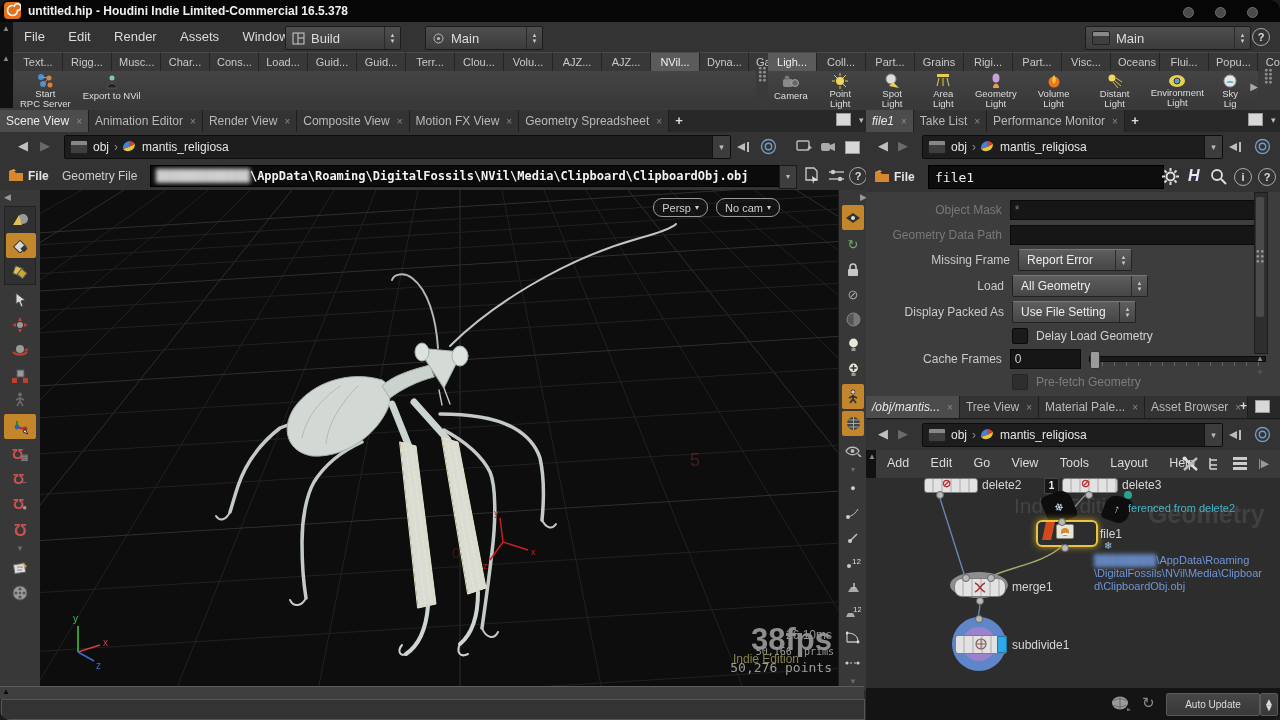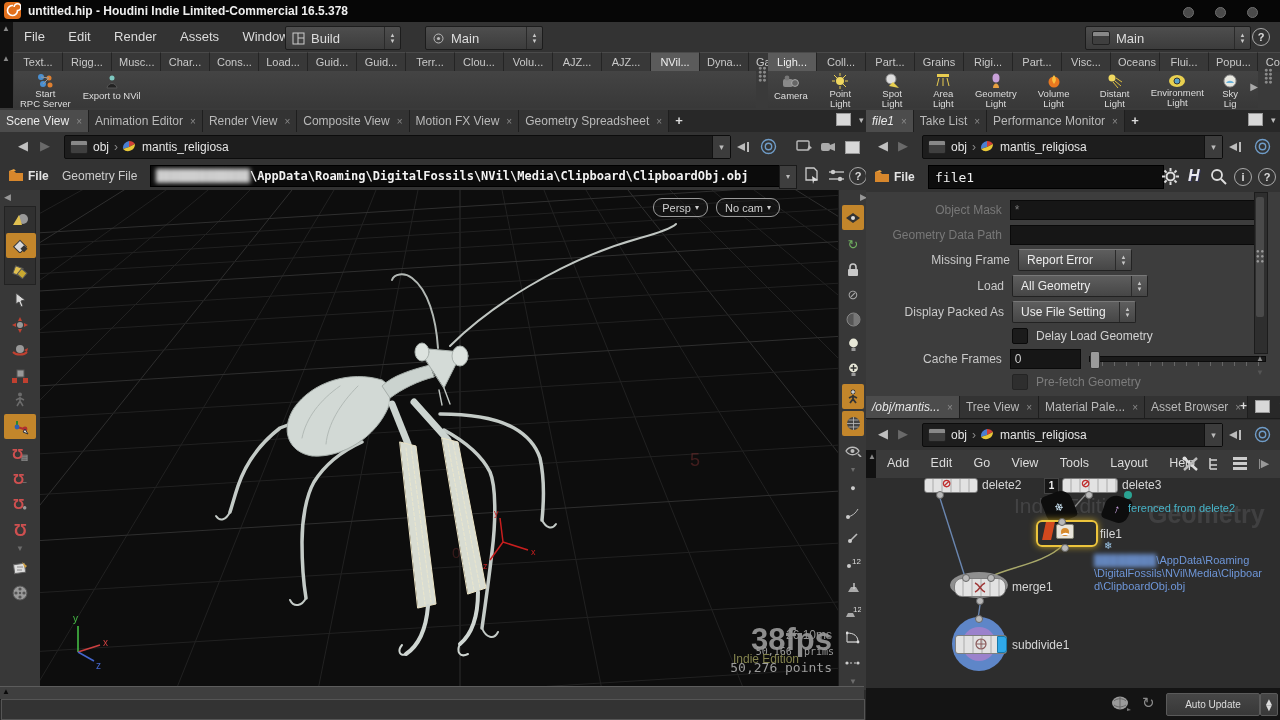--- a/index.html
+++ b/index.html
@@ -1,17 +1,17 @@
 <!DOCTYPE html>
 <html><head>
 <meta charset="utf-8">
 <style>
   html,body{margin:0;padding:0;background:#1a1a1a;}
   #app{position:relative;width:1280px;height:720px;background:#2b2b2b;overflow:hidden;
-       font-family:"Liberation Sans",sans-serif;color:#ccc;font-size:12px;}
+       font-family:"Liberation Sans",sans-serif;color:#ccc;font-size:12px;border-radius:10px;}
   .abs{position:absolute;}
   .mono{font-family:"DejaVu Sans Mono",monospace;}
   .pre{white-space:pre;}
   .redacted{filter:blur(2px);opacity:.85;}
   
   #titlebar{left:0;top:0;width:1280px;height:22px;background:#060606;color:#efefef;}
   #hlogo{left:4px;top:2px;width:17px;height:17px;background:#e2701d;border-radius:4px;}
   #titletext{left:28px;top:4px;font-weight:bold;font-size:12px;}
   .winbtn{top:7px;width:9px;height:9px;border-radius:50%;background:#4a4a4a;border:1px solid #6e6e6e;}
   

